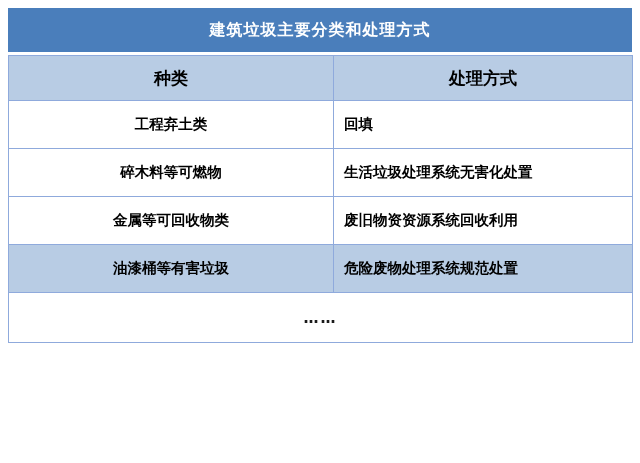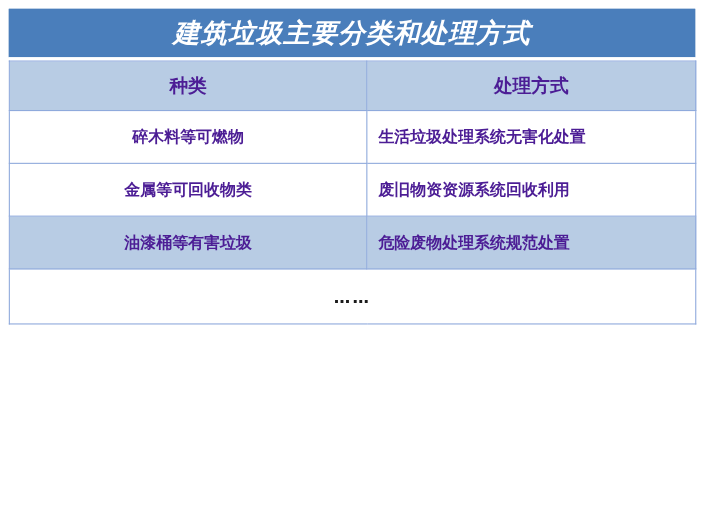--- a/index.html
+++ b/index.html
@@ -34,25 +34,24 @@
     height: 44px;
     background: #4a7ebb;
     border: 1px solid #4a7ebb;
     box-sizing: border-box;
     display: flex;
     align-items: center;
     justify-content: center;
   }
   .title-text {
     color: #ffffff;
-    font-size: 24px;
+    font-size: 16px;
     font-weight: bold;
     letter-spacing: 1px;
     line-height: 1;
-    font-style: italic;
   }
 
   
   .title-gap {
     height: 3px;
     background: #ffffff;
   }
 
   
   table.data {
@@ -60,21 +59,21 @@
     border-collapse: collapse;
     table-layout: fixed;
     border: 1px solid #7f9ed3;
   }
   table.data td,
   table.data th {
     border: 1px solid #8faadc;
     padding: 0 10px;
     box-sizing: border-box;
     font-size: 14.5px;
-    color: #4c1d95;
+    color: #000000;
     vertical-align: middle;
   }
 
   col.c-kind { width: 325px; }
   col.c-method { width: 299px; }
 
   tr.header-row th {
     height: 45px;
     background: #b8cce4;
     font-size: 17px;
@@ -123,20 +122,24 @@
         <col class="c-method">
       </colgroup>
       <thead>
         <tr class="header-row">
           <th>种类</th>
           <th>处理方式</th>
         </tr>
       </thead>
       <tbody>
         <tr class="data-row band-white">
+          <td class="kind">工程弃土类</td>
+          <td class="method">回填</td>
+        </tr>
+        <tr class="data-row band-white">
           <td class="kind">碎木料等可燃物</td>
           <td class="method">生活垃圾处理系统无害化处置</td>
         </tr>
         <tr class="data-row band-white">
           <td class="kind">金属等可回收物类</td>
           <td class="method">废旧物资资源系统回收利用</td>
         </tr>
         <tr class="data-row band-blue">
           <td class="kind">油漆桶等有害垃圾</td>
           <td class="method">危险废物处理系统规范处置</td>

